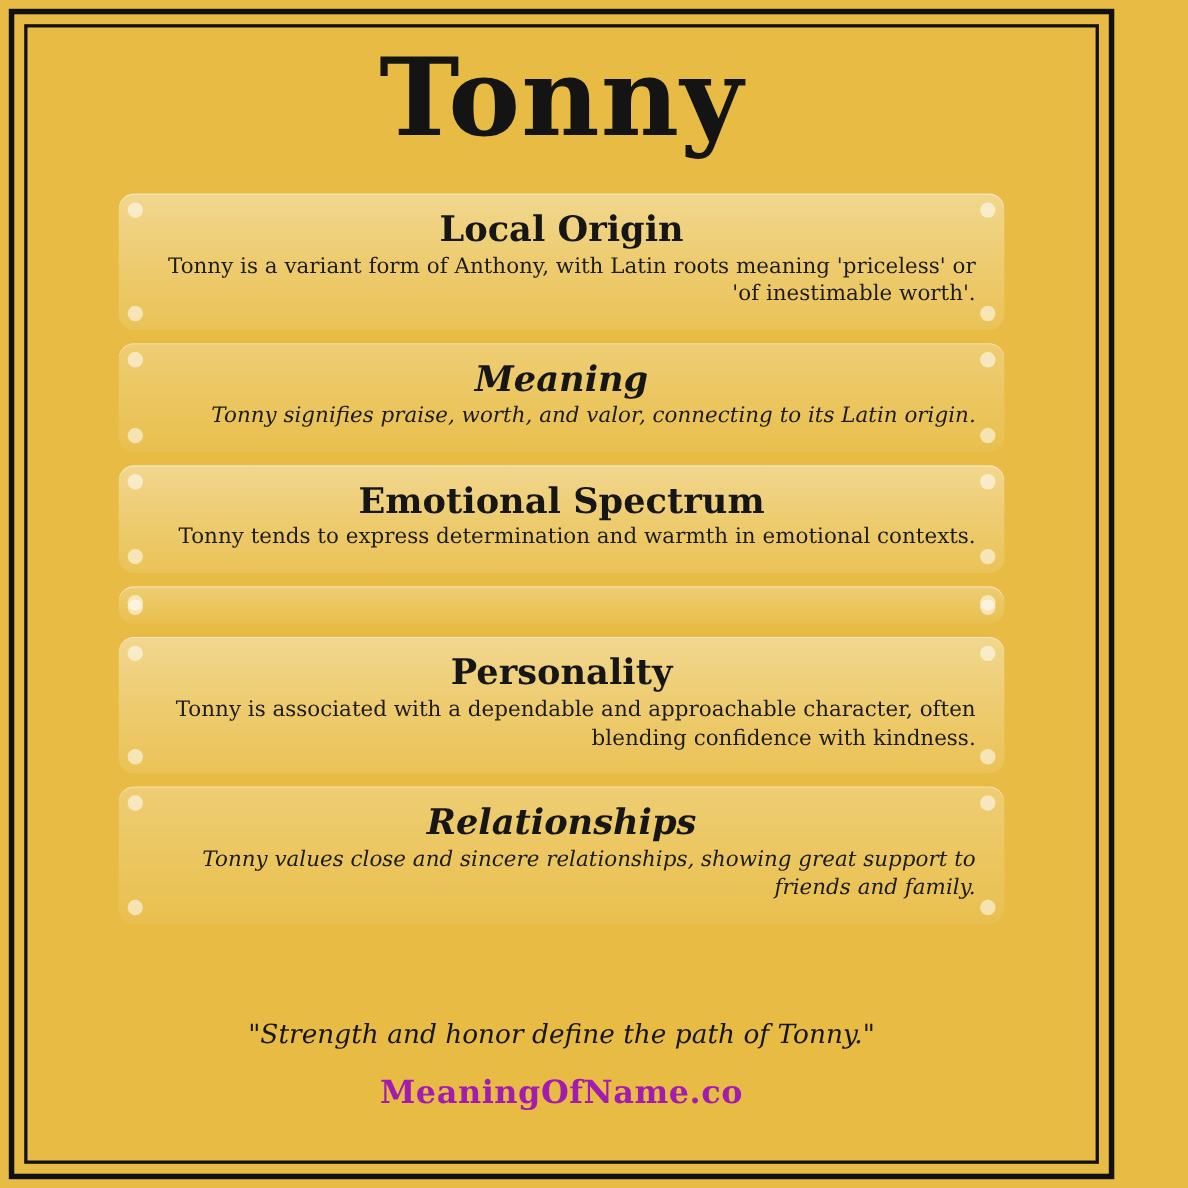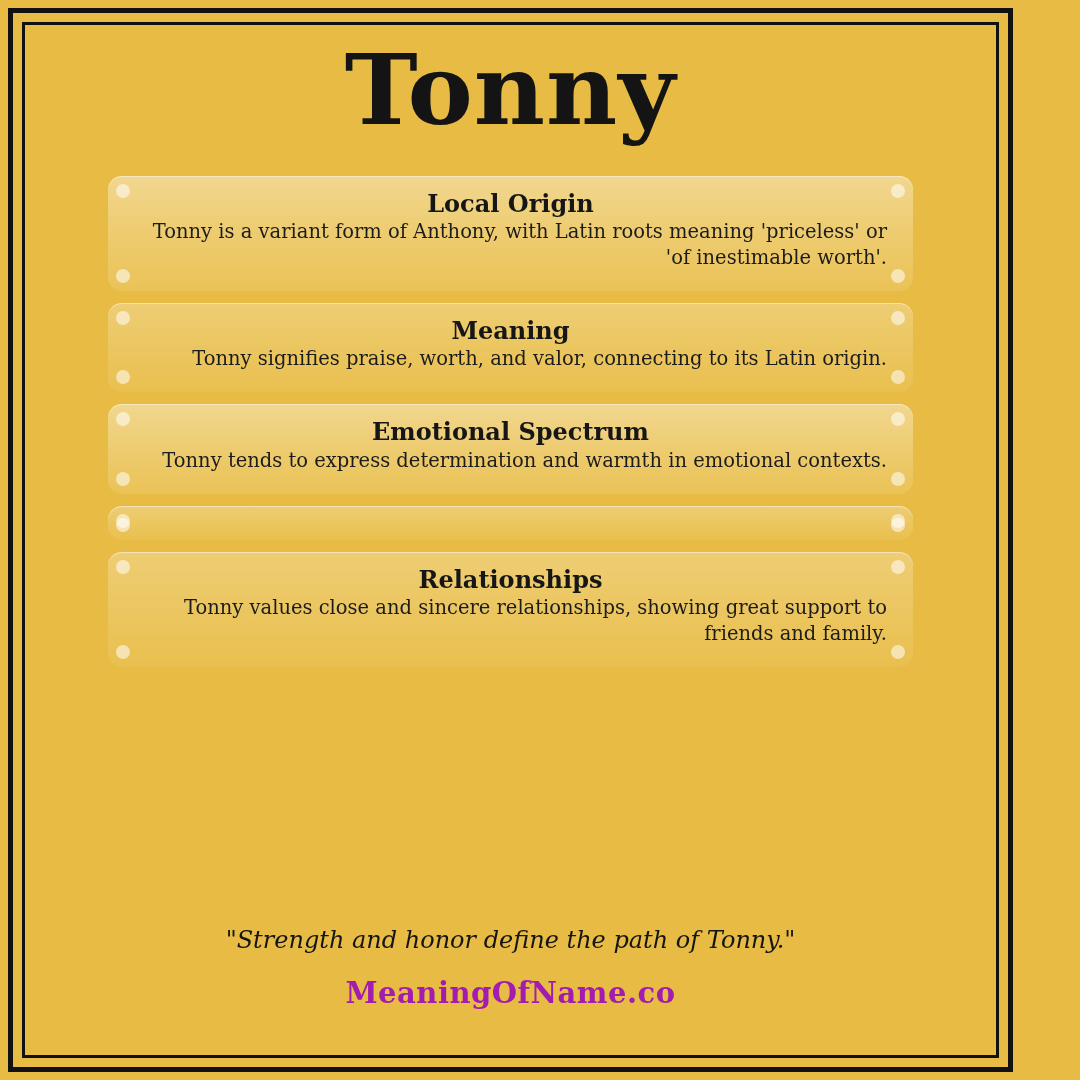--- a/index.html
+++ b/index.html
@@ -65,35 +65,36 @@
     position: relative;
     border-radius: 14px;
     margin-bottom: 12px;
     padding: 14px 26px 20px 26px;
     box-sizing: border-box;
     background: linear-gradient(180deg, rgba(255,255,255,0.40) 0%, rgba(255,255,255,0.22) 55%, rgba(255,255,255,0.10) 100%);
     box-shadow: inset 0 1px 0 rgba(255,255,255,0.45);
   }
   .card.alt {
     background: linear-gradient(180deg, rgba(255,255,255,0.26) 0%, rgba(255,255,255,0.14) 55%, rgba(255,255,255,0.06) 100%);
+    font-style: italic;
   }
   .card .stud {
     position: absolute;
     width: 14px;
     height: 14px;
     border-radius: 50%;
     background: rgba(255,255,255,0.55);
   }
   .card .stud.tl { left: 8px;  top: 8px; }
   .card .stud.tr { right: 8px; top: 8px; }
   .card .stud.bl { left: 8px;  bottom: 8px; }
   .card .stud.br { right: 8px; bottom: 8px; }
   .card-title {
     text-align: center;
-    font-size: 24px;
+    font-size: 32px;
     font-weight: bold;
     color: #161616;
     line-height: 1.15;
     margin-bottom: 2px;
   }
   .card-text {
     text-align: right;
     font-size: 19.5px;
     color: #1c1c1c;
     line-height: 1.32;
@@ -158,20 +159,28 @@
         <div class="card-text">Tonny tends to express determination and warmth in emotional contexts.</div>
       </div>
 
       <div class="card alt">
         <span class="stud tl"></span>
         <span class="stud tr"></span>
         <span class="stud bl"></span>
         <span class="stud br"></span>
       </div>
 
+      <div class="card">
+        <span class="stud tl"></span>
+        <span class="stud tr"></span>
+        <span class="stud bl"></span>
+        <span class="stud br"></span>
+        <div class="card-title">Personality</div>
+        <div class="card-text">Tonny is associated with a dependable and approachable character, often blending confidence with kindness.</div>
+      </div>
 
       <div class="card alt">
         <span class="stud tl"></span>
         <span class="stud tr"></span>
         <span class="stud bl"></span>
         <span class="stud br"></span>
         <div class="card-title">Relationships</div>
         <div class="card-text">Tonny values close and sincere relationships, showing great support to friends and family.</div>
       </div>
 

